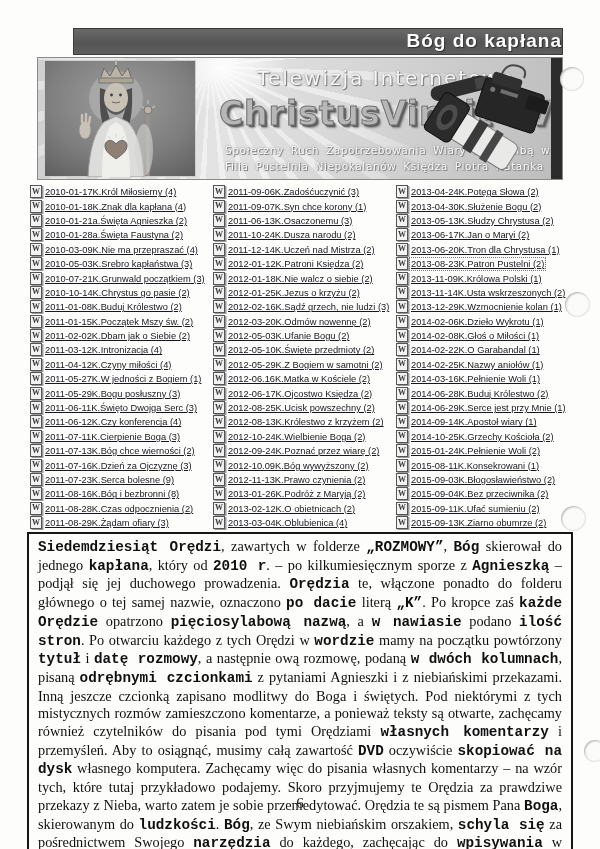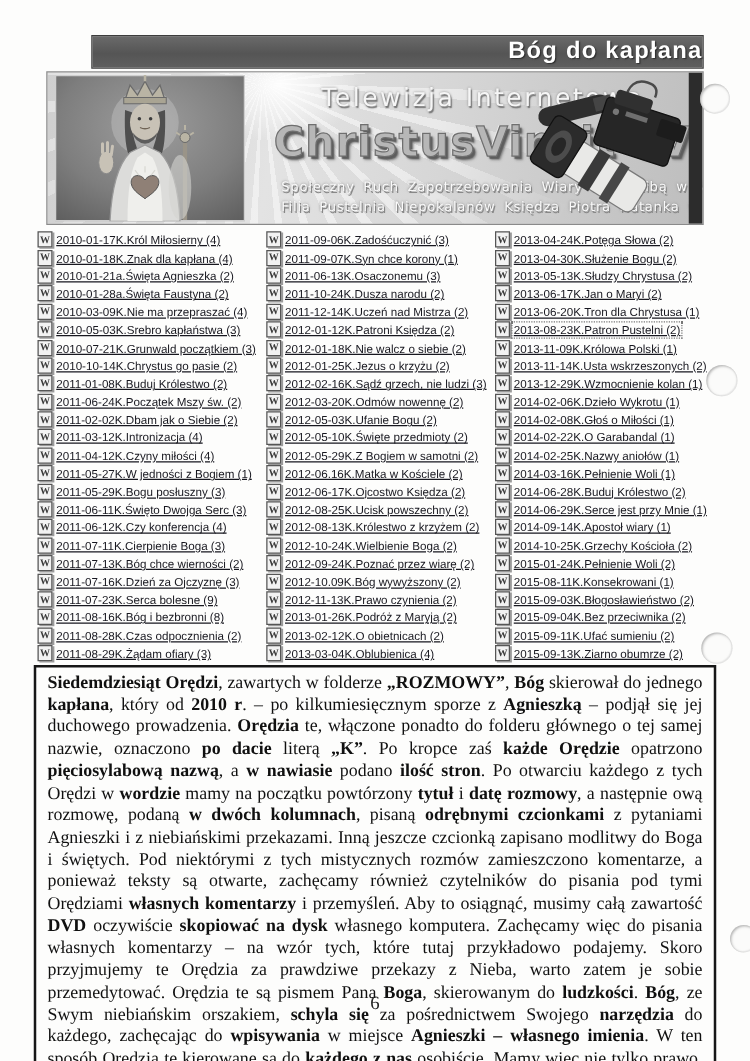--- a/index.html
+++ b/index.html
@@ -93,21 +93,21 @@
     position:absolute;left:27px;right:27px;top:532px;
     border:2px solid #161616;
     padding:4px 9px 7px 9px;
     background:#fdfdfc;
   }
   .para{
     font-family:"Liberation Serif",serif;
     font-size:14.3px;line-height:17.7px;color:#101010;
     text-align:justify;
   }
-  .para b{font-weight:bold;}
+  .para b{font-weight:bold;font-family:Liberation Mono, monospace;}
 
   
   .page-num{
     position:absolute;left:0;right:0;top:795px;text-align:center;
     font-family:"Liberation Serif",serif;font-size:15px;color:#222;
   }
 
   
   .hole{
     position:absolute;border-radius:50%;
@@ -238,21 +238,21 @@
         <div class="link-row">
           <span class="wicon">W</span>
           <a class="doclink">2010-10-14K.Chrystus go pasie (2)</a>
         </div>
         <div class="link-row">
           <span class="wicon">W</span>
           <a class="doclink">2011-01-08K.Buduj Królestwo (2)</a>
         </div>
         <div class="link-row">
           <span class="wicon">W</span>
-          <a class="doclink">2011-06-24K.Początek Mszy św. (2)</a>
+          <a class="doclink">2011-01-15K.Początek Mszy św. (2)</a>
         </div>
         <div class="link-row">
           <span class="wicon">W</span>
           <a class="doclink">2011-02-02K.Dbam jak o Siebie (2)</a>
         </div>
         <div class="link-row">
           <span class="wicon">W</span>
           <a class="doclink">2011-03-12K.Intronizacja (4)</a>
         </div>
         <div class="link-row">

